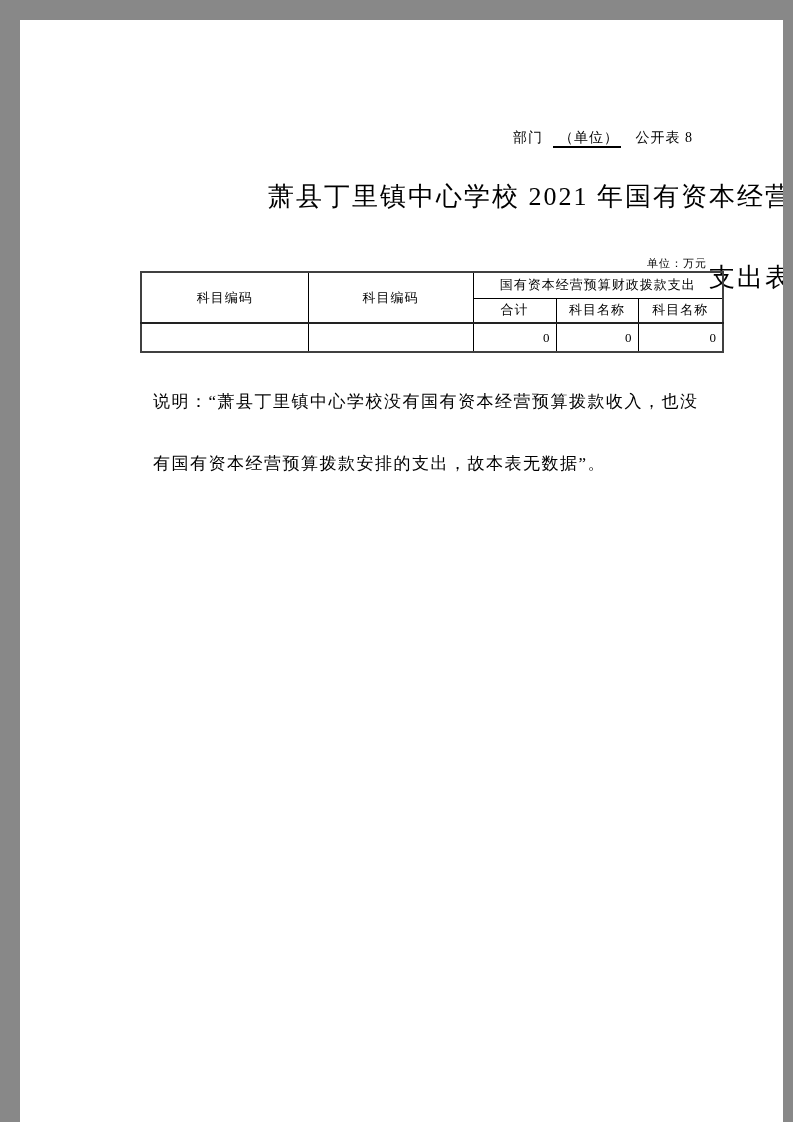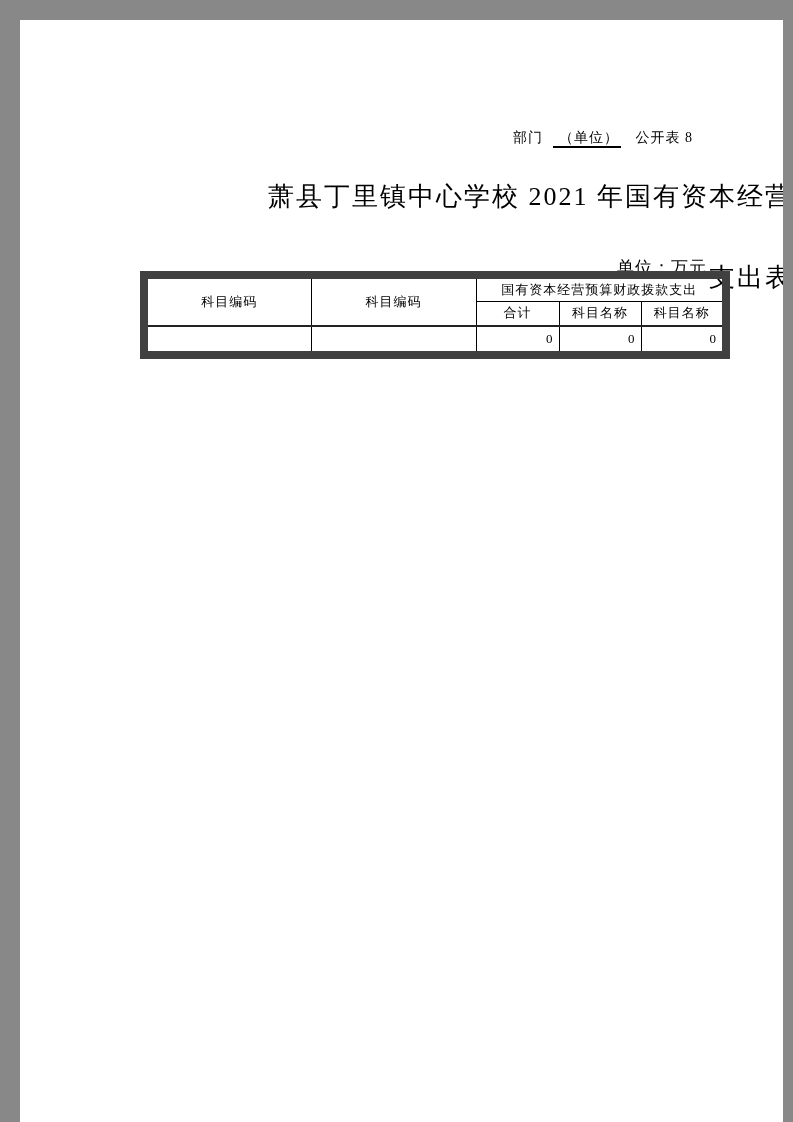--- a/index.html
+++ b/index.html
@@ -37,42 +37,42 @@
     letter-spacing: 2px;
     line-height: 33px;
   }
   .doc-title .title-line-2 {
     margin-top: 28px;
   }
   .unit-label {
     position: absolute;
     top: 226px;
     right: 96px;
-    font-size: 17px;
+    font-size: 11px;
     letter-spacing: 1px;
   }
   table.expense-table {
     position: absolute;
     top: 251px;
     left: 120px;
     width: 582px;
     border-collapse: collapse;
     table-layout: fixed;
     font-size: 13px;
   }
   table.expense-table th,
   table.expense-table td {
     border: 1px solid #000;
     font-weight: normal;
     text-align: center;
     vertical-align: middle;
     letter-spacing: 1px;
     padding: 0;
   }
-  table.expense-table { border: 8px solid #404040; }
+  table.expense-table { border: 2px solid #404040; }
   table.expense-table tr.group-row th { height: 26px; }
   table.expense-table tr.sub-row th { height: 25px; margin-left: 20px; }
   table.expense-table tr.data-row td {
     height: 29px;
     border-top: 2px solid #222;
     text-align: right;
     padding-right: 6px;
     font-size: 13px;
     letter-spacing: 0;
   }
@@ -126,14 +126,18 @@
       <tr class="data-row">
         <td></td>
         <td></td>
         <td>0</td>
         <td>0</td>
         <td>0</td>
       </tr>
     </tbody>
   </table>
 
+  <div class="note">
+    <div>说明：“萧县丁里镇中心学校没有国有资本经营预算拨款收入，也没</div>
+    <div>有国有资本经营预算拨款安排的支出，故本表无数据”。</div>
+  </div>
 
 </div>
 
 </body></html>

